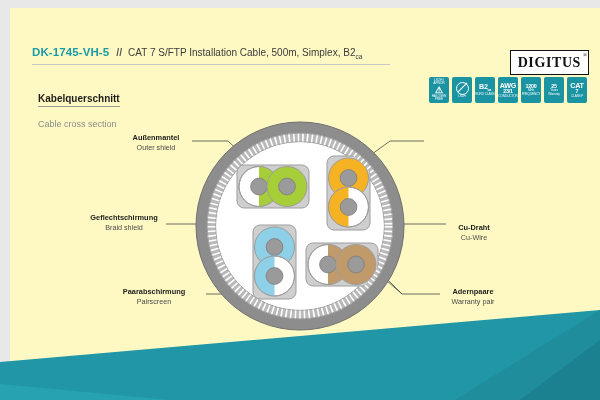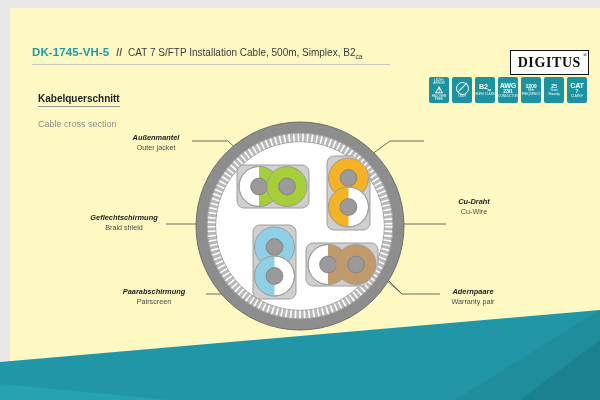--- a/index.html
+++ b/index.html
@@ -38,21 +38,21 @@
   .b-bot{font-size:3.2px;letter-spacing:-.15px;opacity:.95;}
   .b-glyph{font-size:9px;line-height:1;font-weight:bold;}
   .b-circle{width:11px;height:11px;border:1.2px solid #fff;border-radius:50%;position:relative;}
   .b-circle:after{content:"";position:absolute;left:-1px;top:4px;width:13px;height:1.2px;background:#fff;transform:rotate(-45deg);}
 
   
   .diagram{position:absolute;left:0;top:0;width:580px;height:384px;}
 
   
   .callout{position:absolute;text-align:center;}
-  .c-de{font-weight:bold;font-size:7.4px;color:#1d1d1b;white-space:nowrap;font-style:italic;}
+  .c-de{font-weight:bold;font-size:7.4px;color:#1d1d1b;white-space:nowrap;}
   .c-en{font-size:7.2px;color:#4a4a4a;white-space:nowrap;margin-top:1px;}
 
   
   .footer{position:absolute;left:0;bottom:0;width:600px;height:90px;}
 </style>
 </head>
 <body>
 
 <div class="page">
   <div class="sheet">
@@ -186,35 +186,35 @@
         <path d="M318,236.5 A20,20 0 0 1 318,276.5 Z" fill="#c19a6b"></path>
         <circle cx="318" cy="256.5" r="20" fill="none" stroke="#9d9d9d" stroke-width="1"></circle>
         <circle cx="318" cy="256.5" r="8.4" fill="#9a9a9a" stroke="#7d7d7d" stroke-width="0.8"></circle>
         <circle cx="346" cy="256.5" r="20" fill="#c19a6b" stroke="#9d9d9d" stroke-width="1"></circle>
         <circle cx="346" cy="256.5" r="8.4" fill="#9a9a9a" stroke="#7d7d7d" stroke-width="0.8"></circle>
       </g>
     </svg>
 
     <div class="callout" style="left:100px;top:125px;width:92px;">
       <div class="c-de">Außenmantel</div>
-      <div class="c-en">Outer jacket</div>
+      <div class="c-en">Outer shield</div>
     </div>
 
     <div class="callout" style="left:60px;top:205px;width:108px;">
       <div class="c-de">Geflechtschirmung</div>
       <div class="c-en">Braid shield</div>
     </div>
 
     <div class="callout" style="left:92px;top:279px;width:104px;">
       <div class="c-de">Paarabschirmung</div>
       <div class="c-en">Pairscreen</div>
     </div>
 
 
-    <div class="callout" style="left:428px;top:189px;width:72px;">
+    <div class="callout" style="left:428px;top:215px;width:72px;">
       <div class="c-de">Cu-Draht</div>
       <div class="c-en">Cu-Wire</div>
     </div>
 
     <div class="callout" style="left:419px;top:279px;width:88px;">
       <div class="c-de">Adernpaare</div>
       <div class="c-en">Warranty pair</div>
     </div>
 
   </div>

